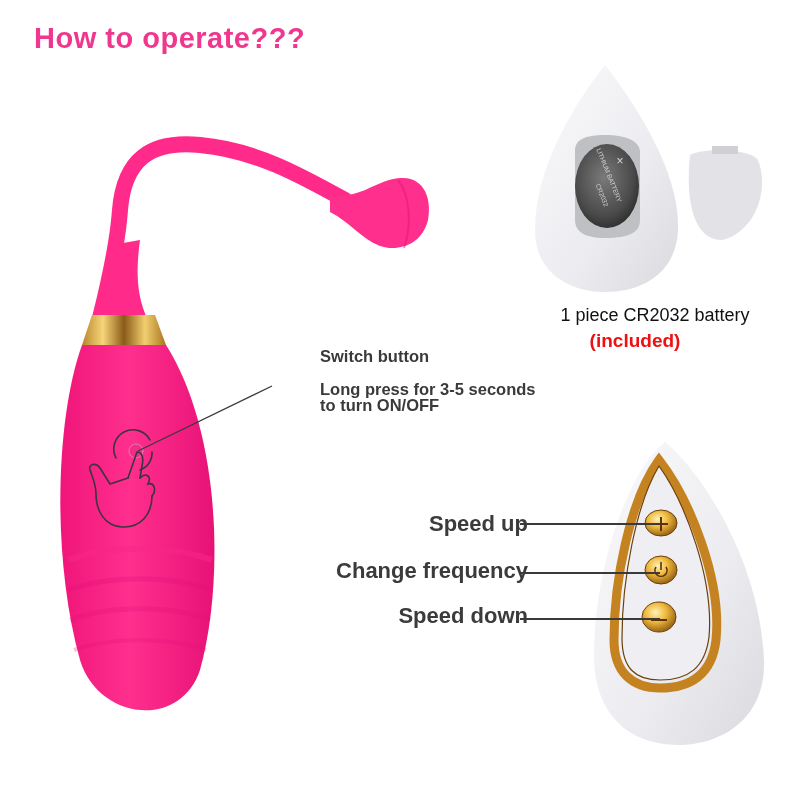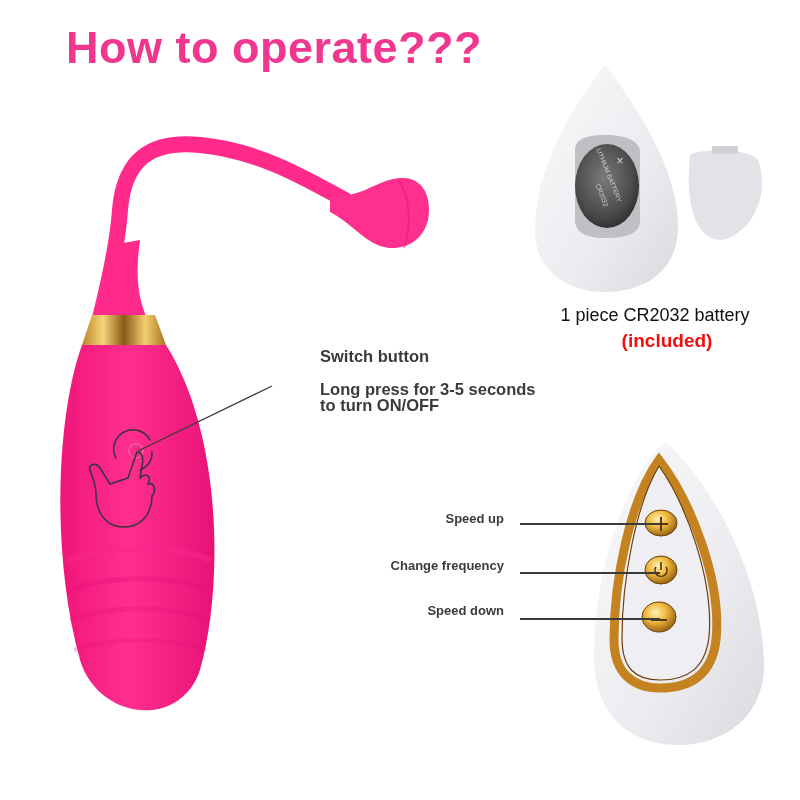--- a/index.html
+++ b/index.html
@@ -1,25 +1,25 @@
 <!DOCTYPE html>
 <html><head>
 <meta charset="utf-8">
 <style>
   html, body { margin: 0; padding: 0; background: #ffffff; }
   body { width: 800px; height: 800px; position: relative; overflow: hidden;
          font-family: "Liberation Sans", sans-serif; }
   .abs { position: absolute; }
-  #title { left: 34px; top: 22px; font-size: 45px; font-weight: bold; color: #f0378f;
-           letter-spacing: 0.5px; white-space: nowrap; margin-left: 32px; }
+  #title { left: 34px; top: 22px; font-size: 29px; font-weight: bold; color: #f0378f;
+           letter-spacing: 0.5px; white-space: nowrap; }
   #art { left: 0; top: 0; width: 800px; height: 800px; }
   .switch-text { left: 280px; font-size: 16.5px; font-weight: bold; color: #3a3a3a; white-space: nowrap; margin-left: 40px; }
   #battery-caption { left: 540px; top: 305px; width: 230px; text-align: center; font-size: 18px; color: #111; }
-  #battery-included { left: 552px; top: 330px; width: 230px; text-align: center; font-size: 19px; font-weight: bold; color: #ee1111; }
-  .remote-label { right: 296px; font-size: 13px; font-weight: bold; color: #3b3b3b; white-space: nowrap; text-align: right; }
+  #battery-included { left: 520px; top: 330px; width: 230px; text-align: center; font-size: 19px; font-weight: bold; color: #ee1111; }
+  .remote-label { right: 272px; font-size: 22px; font-weight: bold; color: #3b3b3b; white-space: nowrap; text-align: right; }
 </style>
 </head>
 <body>
 
 <div id="title" class="abs">How to operate???</div>
 
 <svg id="art" class="abs" viewBox="0 0 800 800" xmlns="http://www.w3.org/2000/svg">
   <defs>
     <linearGradient id="pinkBody" x1="0" x2="1" y1="0" y2="0">
       <stop offset="0" stop-color="#f0157a"></stop>

